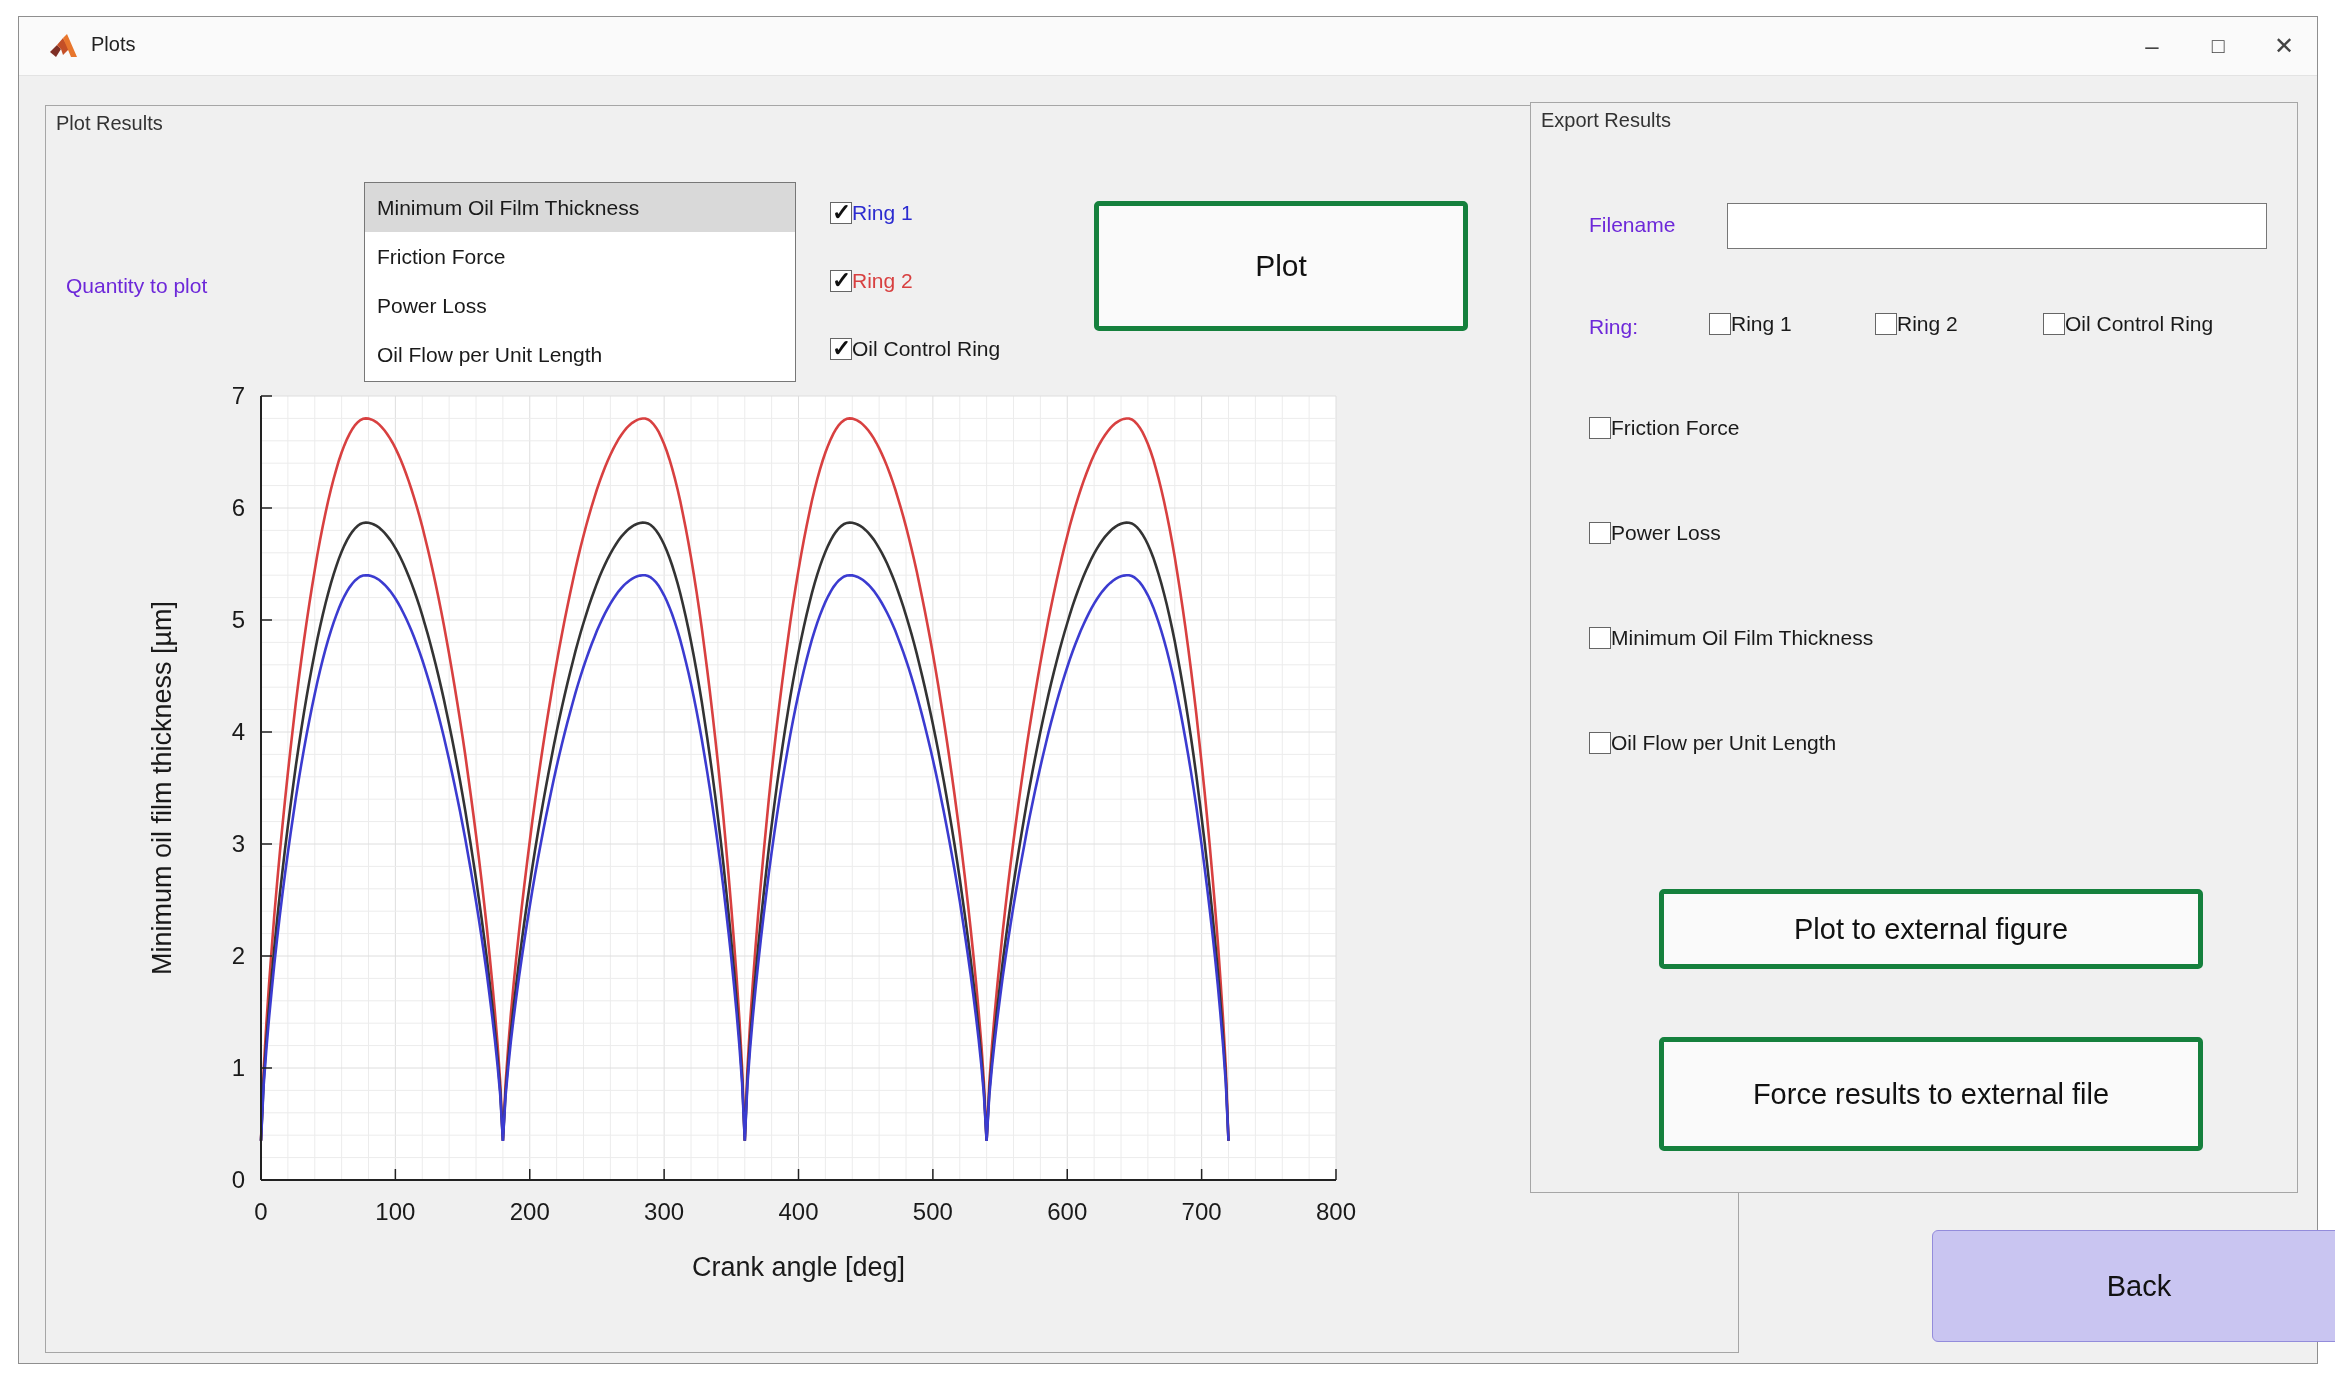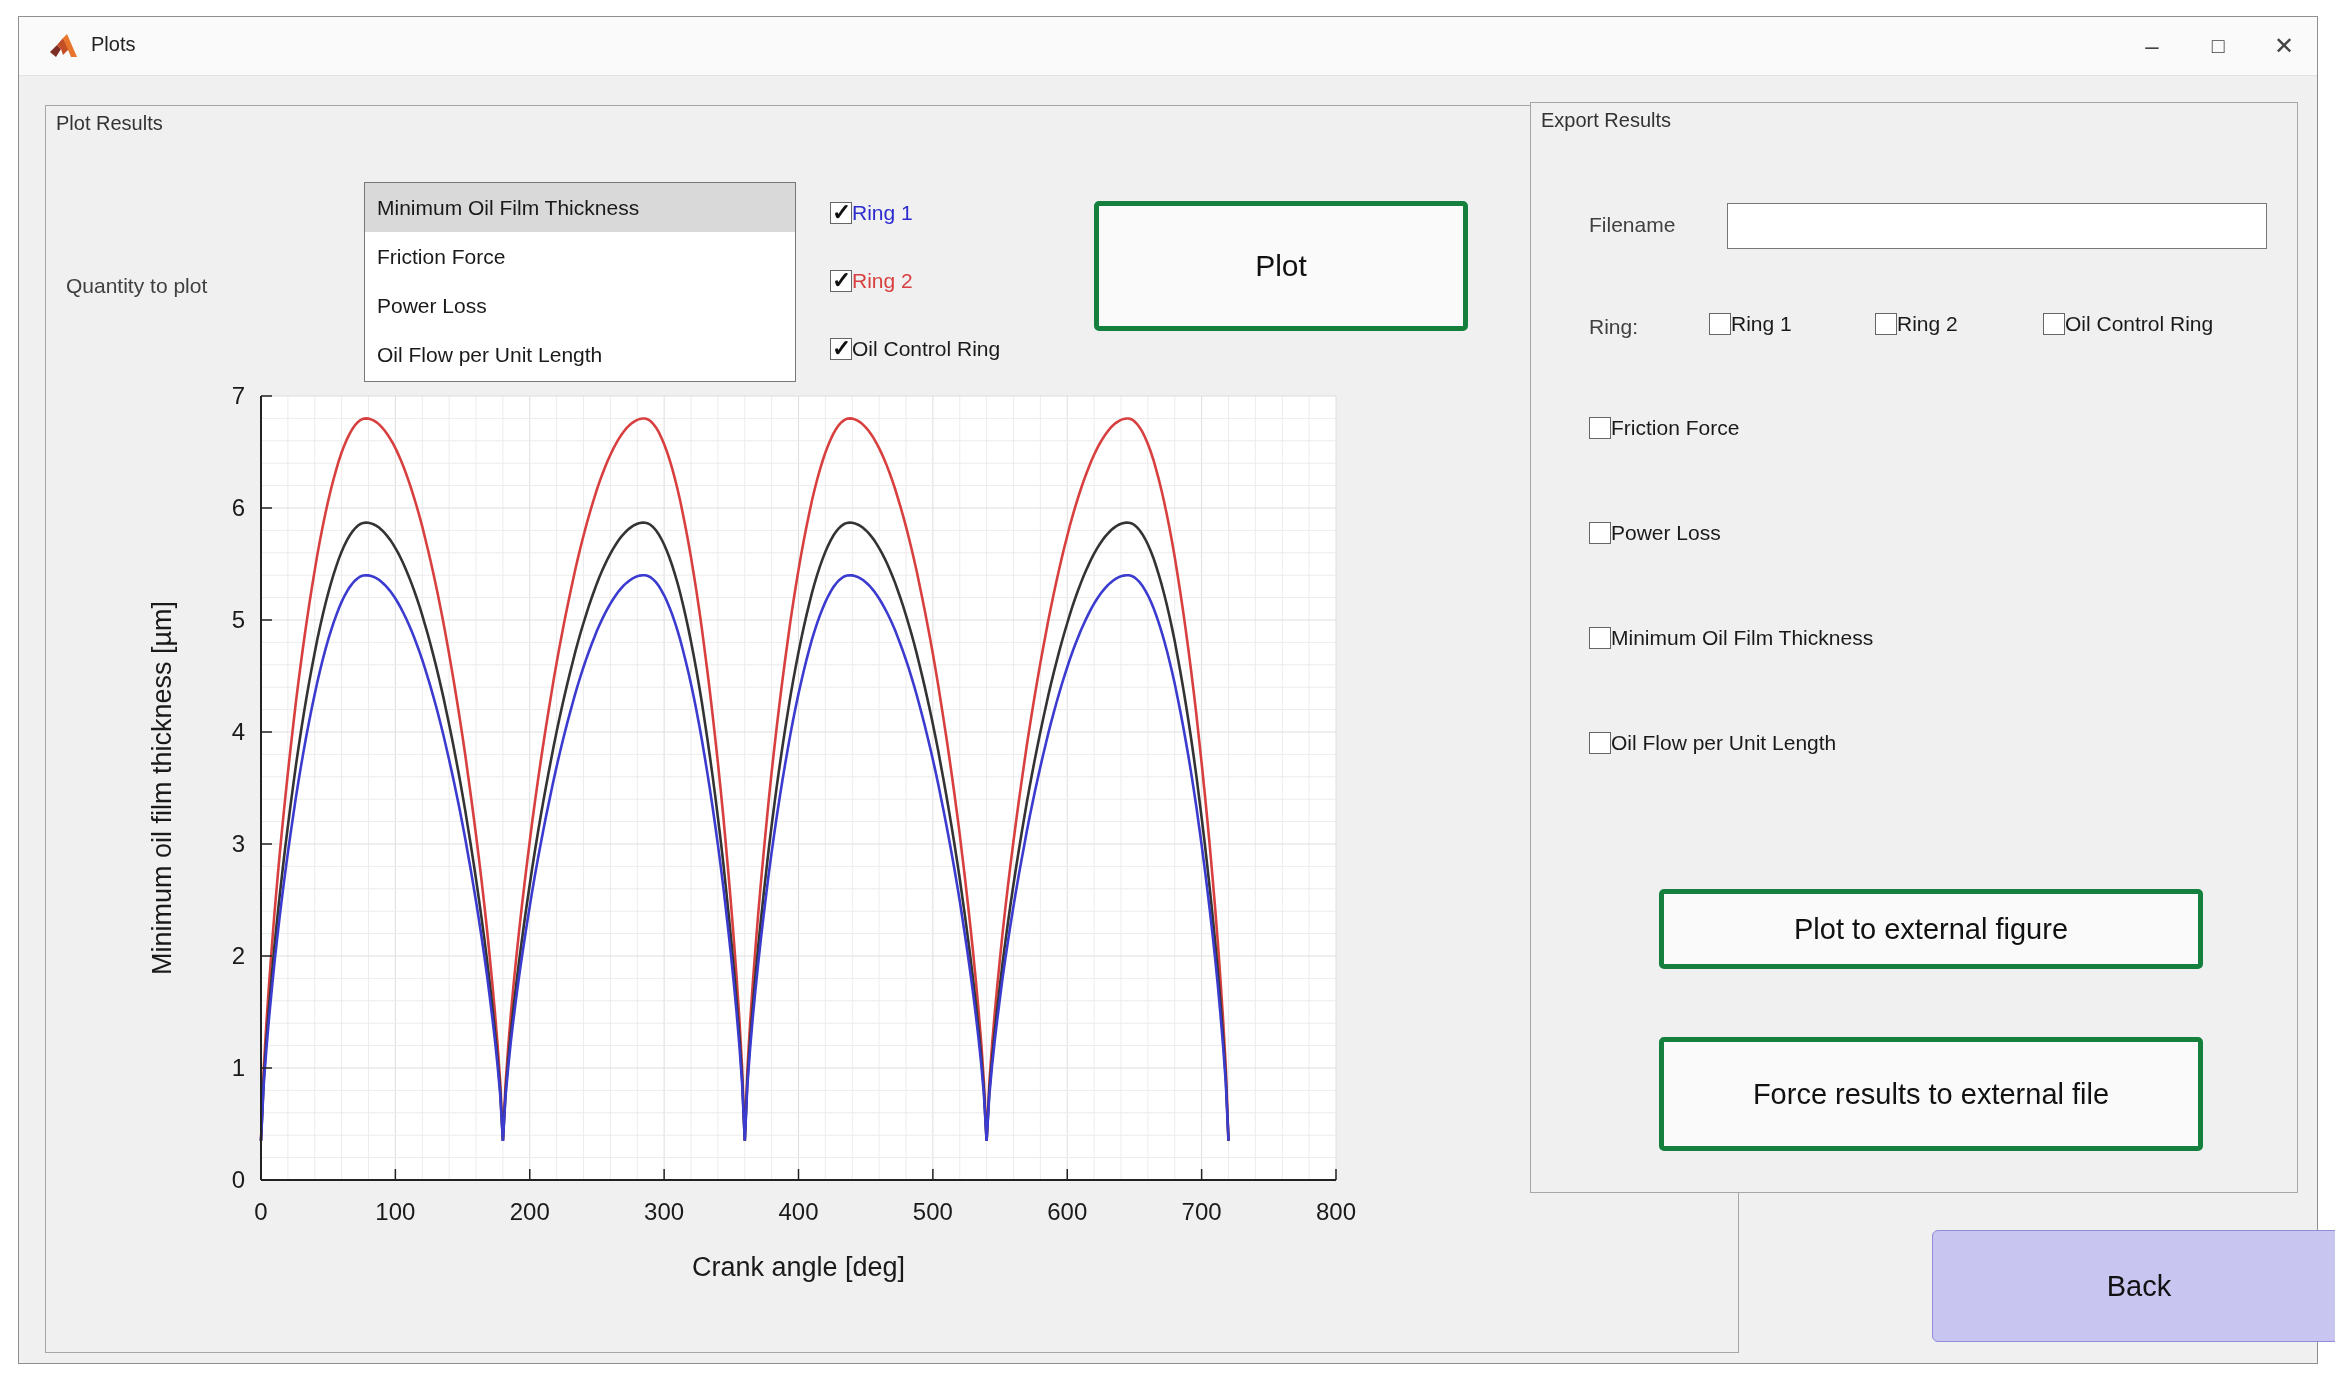--- a/index.html
+++ b/index.html
@@ -23,21 +23,21 @@
   }
   .wc-min{right:132px;}
   .wc-max{right:66px;font-size:21px;}
   .wc-close{right:0;}
   .panel{
     position:absolute;background:#f0f0f0;border:1px solid #a6a6a6;box-sizing:border-box;
   }
   .panel-title{position:absolute;left:10px;top:6px;font-size:20px;color:#333;}
   #plot-results-panel{left:26px;top:88px;width:1694px;height:1248px;}
   #export-results-panel{left:1511px;top:85px;width:768px;height:1091px;padding-left:32px;}
-  .static-label{position:absolute;font-size:21px;color:#404040;}
+  .static-label{position:absolute;font-size:21px;color:#6d28d9;}
   
   .listbox{
     position:absolute;left:318px;top:76px;width:432px;height:200px;
     background:#ffffff;border:1px solid #777;box-sizing:border-box;overflow:hidden;
   }
   .lb-item{height:49px;line-height:49px;padding-left:12px;font-size:21px;white-space:nowrap;}
   .lb-item.selected{background:#d9d9d9;}
   
   .cb{position:absolute;display:flex;align-items:center;gap:0;height:30px;}
   .cb .box{

